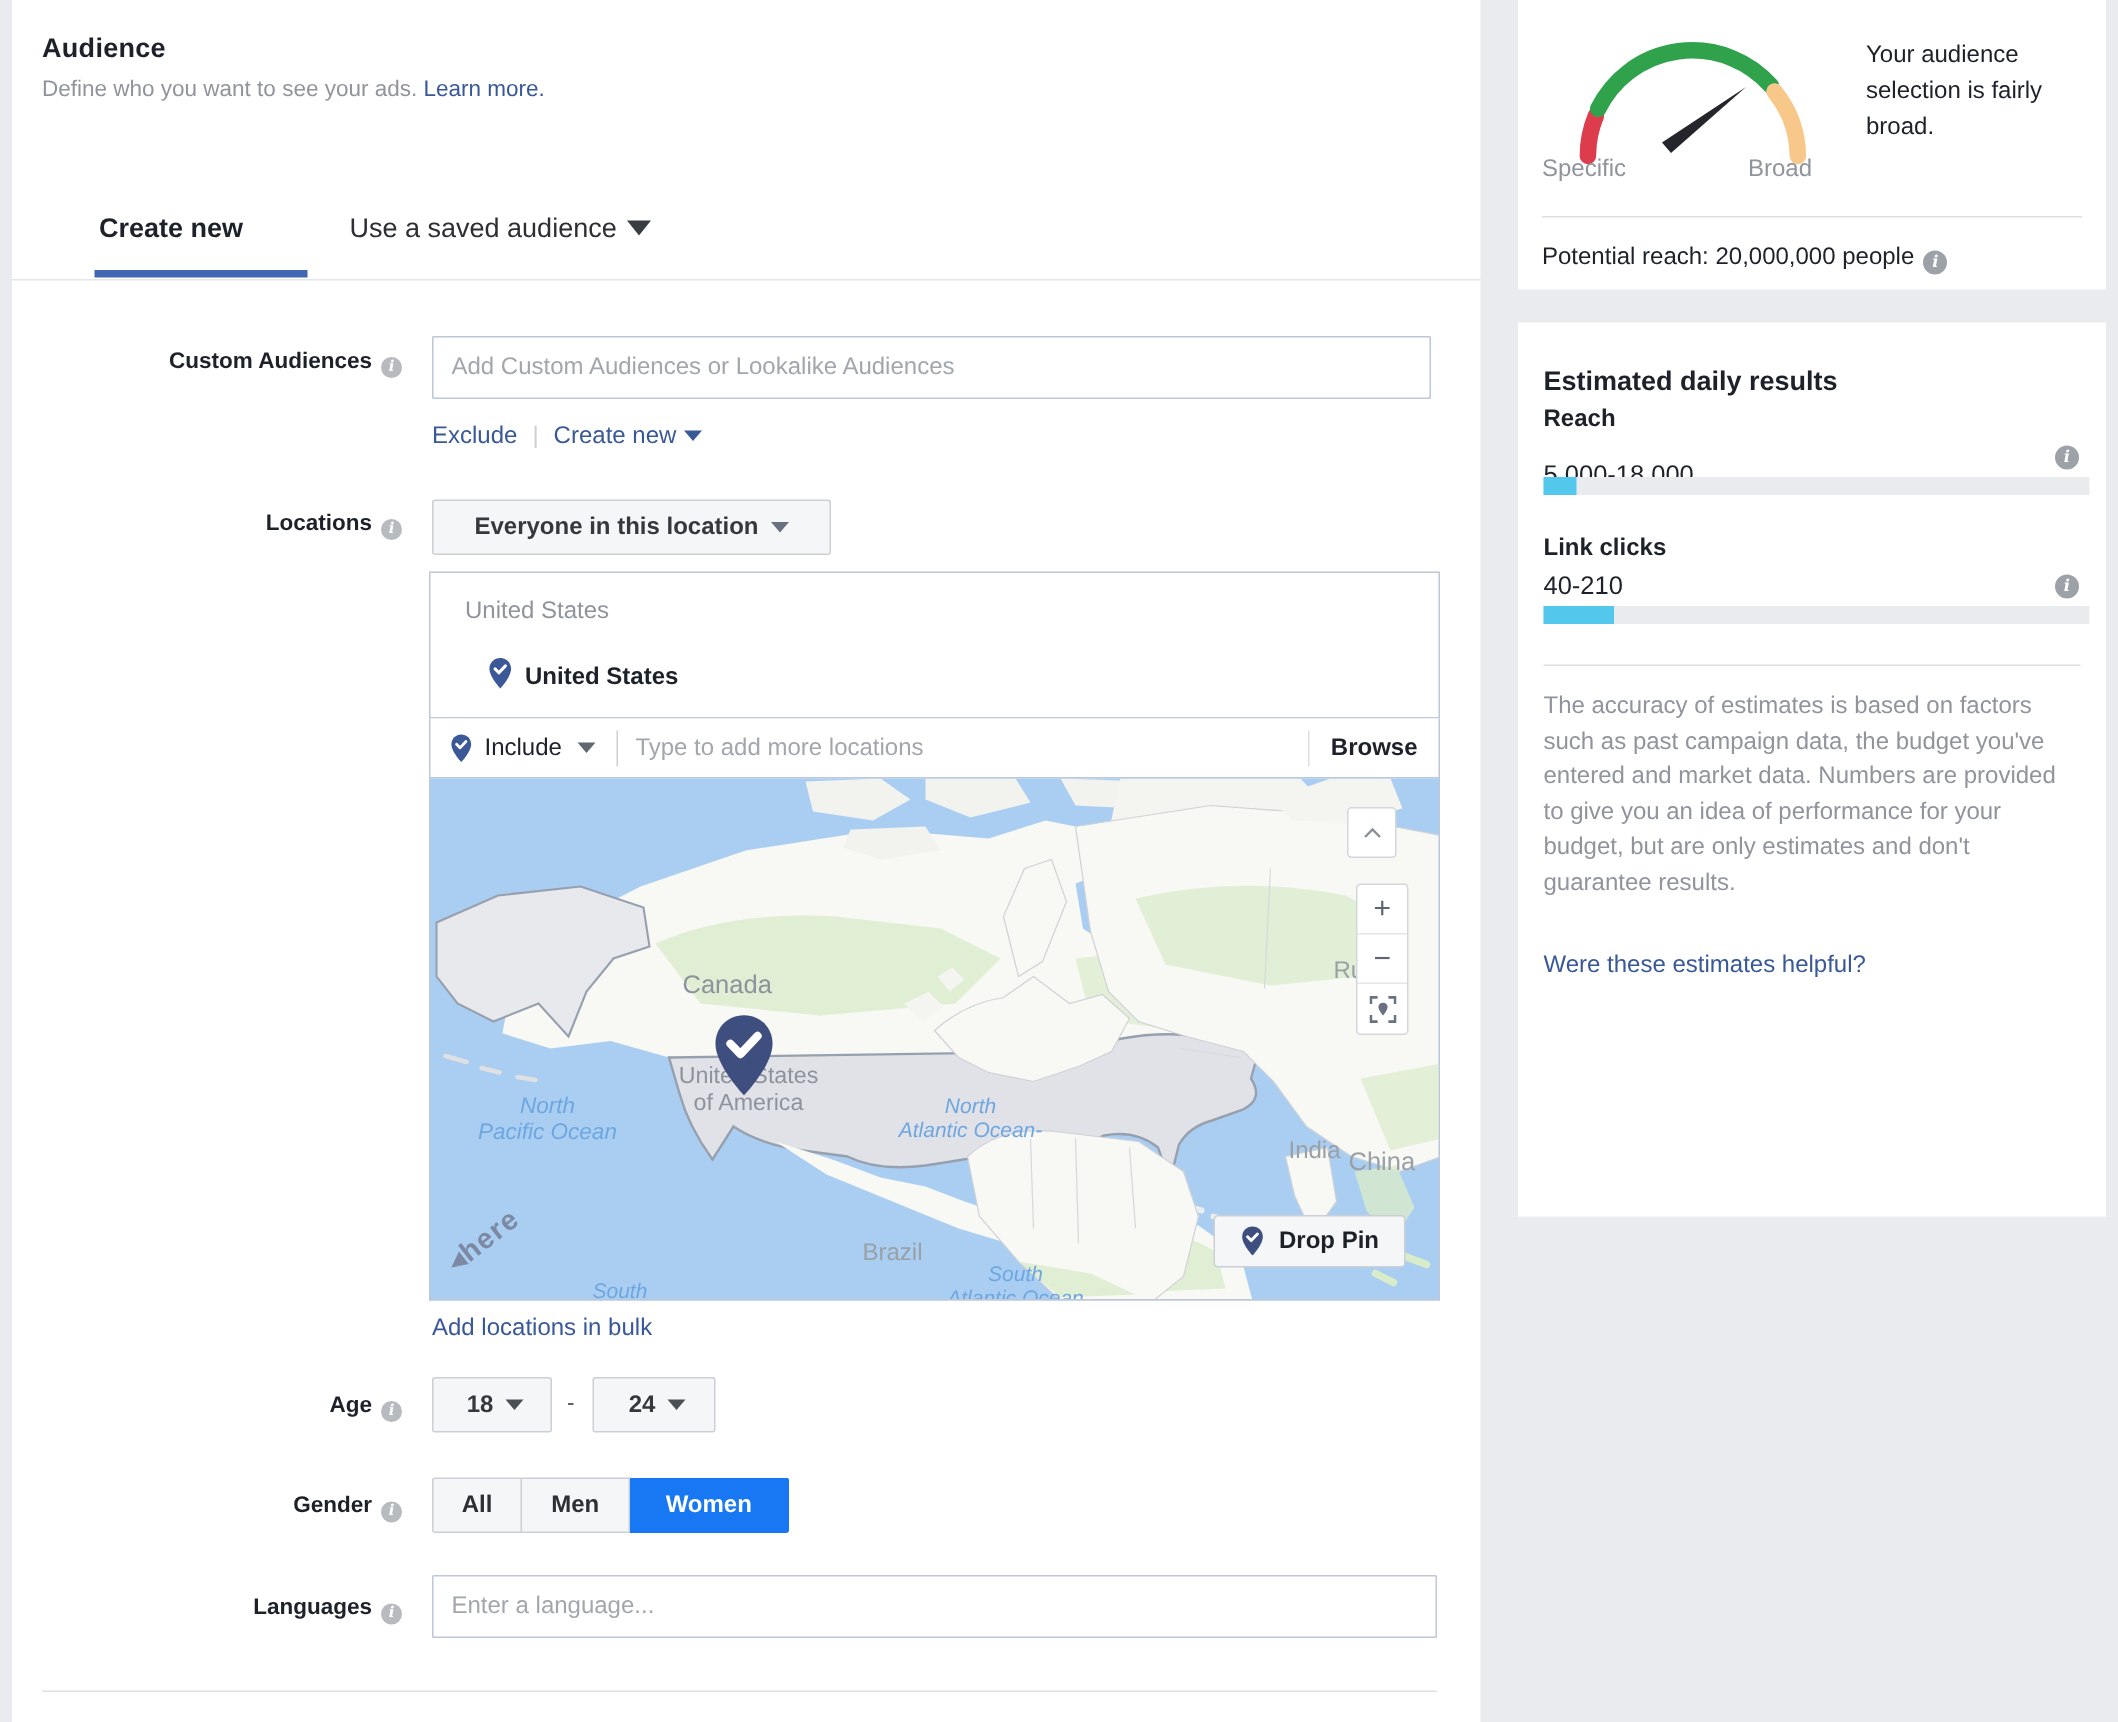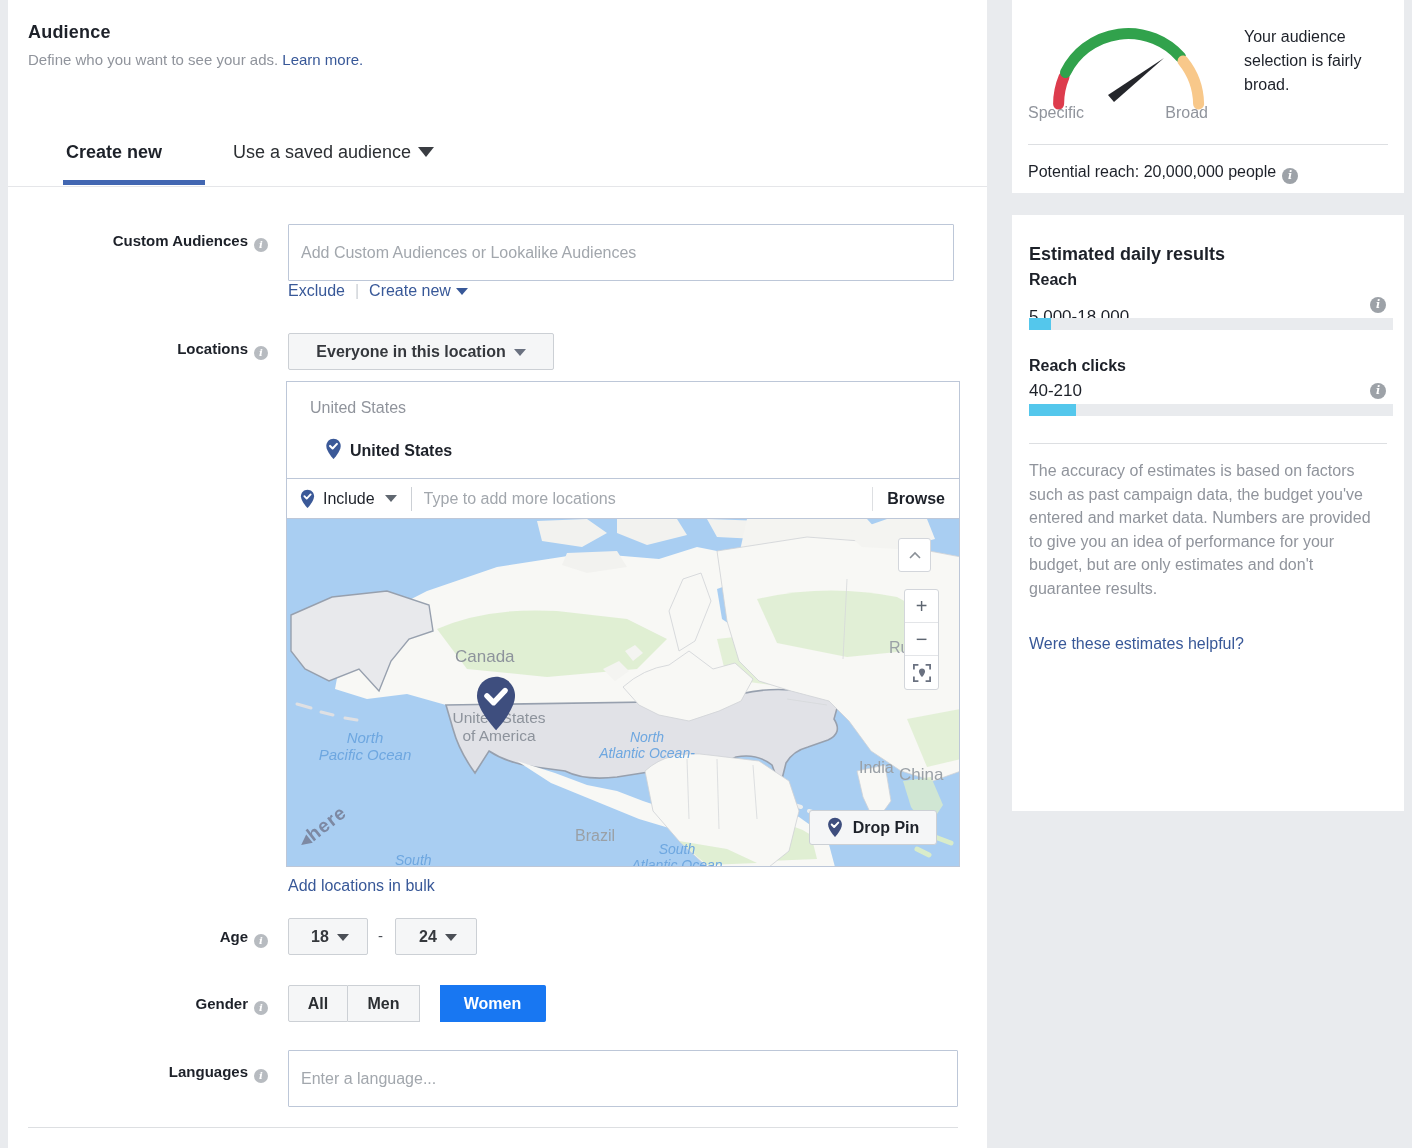--- a/index.html
+++ b/index.html
@@ -26,21 +26,21 @@
   .tab-active { left:58px; font-weight:bold; color:#1d2129; }
   .tab-active .underline { position:absolute; left:-3px; top:38px; width:142px; height:5px; background:#4267b2; }
   .tab-saved { left:225px; color:#2c2f33; }
   .caret-dark { display:inline-block; width:0; height:0; border-left:8px solid transparent;
     border-right:8px solid transparent; border-top:10px solid #3a3d42; margin-left:7px; vertical-align:1px; }
   
   .flabel { position:absolute; width:240px; text-align:right; font-size:15px; font-weight:bold; color:#1d2129; }
   .info-i { display:inline-block; width:14px; height:14px; border-radius:50%; background:#b7bbc0;
     color:#fff; font-family:"DejaVu Serif", serif; font-style:italic; font-weight:bold;
     font-size:10px; line-height:14px; text-align:center; margin-left:6px; vertical-align:-2px; }
-  .txt-input { position:absolute; height:57px; border:1px solid #bdc7d8; background:#fff;
+  .txt-input { position:absolute; height:42px; border:1px solid #bdc7d8; background:#fff;
     font-family:"Liberation Sans",sans-serif; font-size:16px; color:#1d2129; padding:0 12px; border-radius:1px; outline:none; }
   .txt-input::placeholder { color:#a2a7ad; }
   .links-row { position:absolute; left:280px; top:282px; font-size:16px; }
   .links-row a { color:#385898; text-decoration:none; font-weight:normal; }
   .vsep { color:#ccd0d5; margin:0 10px; }
   .caret-blue { display:inline-block; width:0; height:0; border-left:6px solid transparent;
     border-right:6px solid transparent; border-top:7px solid #385898; margin-left:5px; vertical-align:1px; }
   .btn-select { position:absolute; background:#f5f6f7; border:1px solid #ccd0d5; border-radius:2px;
     font-size:16px; font-weight:bold; color:#35383d; text-align:center; cursor:pointer; }
   .caret-gray { display:inline-block; width:0; height:0; border-left:6px solid transparent;
@@ -84,21 +84,21 @@
     align-items:center; justify-content:center; font-size:16px; font-weight:bold; color:#1d2129; cursor:pointer; }
   .droppin-btn svg { margin-right:10px; }
   .bulk-link { position:absolute; left:280px; top:877px; font-size:16px; color:#385898; text-decoration:none; }
   
   .age-btn { height:37px; line-height:35px; padding:0 12px 0 16px; }
   .age-sep { position:absolute; left:370px; top:927px; font-size:15px; color:#4b4f56; }
   .seg { position:absolute; left:280px; top:985px; display:flex; height:37px; }
   .seg-btn { background:#f5f6f7; border:1px solid #ccd0d5; border-left-width:0; font-size:16px;
     font-weight:bold; color:#2c2f33; display:flex; align-items:center; justify-content:center; cursor:pointer; }
   .seg-btn:first-child { border-left-width:1px; border-radius:2px 0 0 2px; }
-  .seg-btn:last-child { border-radius:0 2px 2px 0;margin-left:20px; }
+  .seg-btn:last-child { border-radius:0 2px 2px 0; }
   .seg-btn.active { background:#1877f2; border-color:#1877f2; color:#fff; }
   .bottom-divider { position:absolute; left:20px; top:1127px; width:930px; height:1px; background:#dddfe2; }
   
   .card { position:absolute; background:#fff; }
   .card1 { left:1012px; top:0; width:392px; height:193px; }
   .gauge-wrap { position:absolute; left:16px; top:16px; width:180px; }
   .gauge-labels { position:absolute; top:88px; width:180px; display:flex; justify-content:space-between;
     font-size:16px; color:#90949c; }
   .gauge-msg { position:absolute; left:232px; top:25px; width:152px; font-size:16px; color:#1d2129; line-height:24px; }
   .card1-divider { position:absolute; left:16px; top:144px; width:360px; height:1px; background:#dddfe2; }
@@ -325,21 +325,21 @@
 </div>
 
 <div class="card card2">
   <h2>Estimated daily results</h2>
   <div class="est-label" style="top:56px;">Reach</div>
   <div class="est-value" style="top:80px;margin-top:12px;">5,000-18,000</div>
   <div class="est-info" style="top:82px;">i</div>
   <div class="bar-track" style="top:103px;">
     <div class="bar-fill" style="width: 6%;"></div>
   </div>
-  <div class="est-label" style="top:142px;">Reach clicks</div>
+  <div class="est-label" style="top:142px;">Link clicks</div>
   <div class="est-value" style="top:166px;">40-210</div>
   <div class="est-info" style="top:168px;">i</div>
   <div class="bar-track" style="top:189px;">
     <div class="bar-fill" style="width: 13%;"></div>
   </div>
   <div class="card2-divider"></div>
   <div class="disclaimer">The accuracy of estimates is based on factors such as past campaign data, the budget you've entered and market data. Numbers are provided to give you an idea of performance for your budget, but are only estimates and don't guarantee results.</div>
   <a href="#" class="helpful">Were these estimates helpful?</a>
 </div>
 

